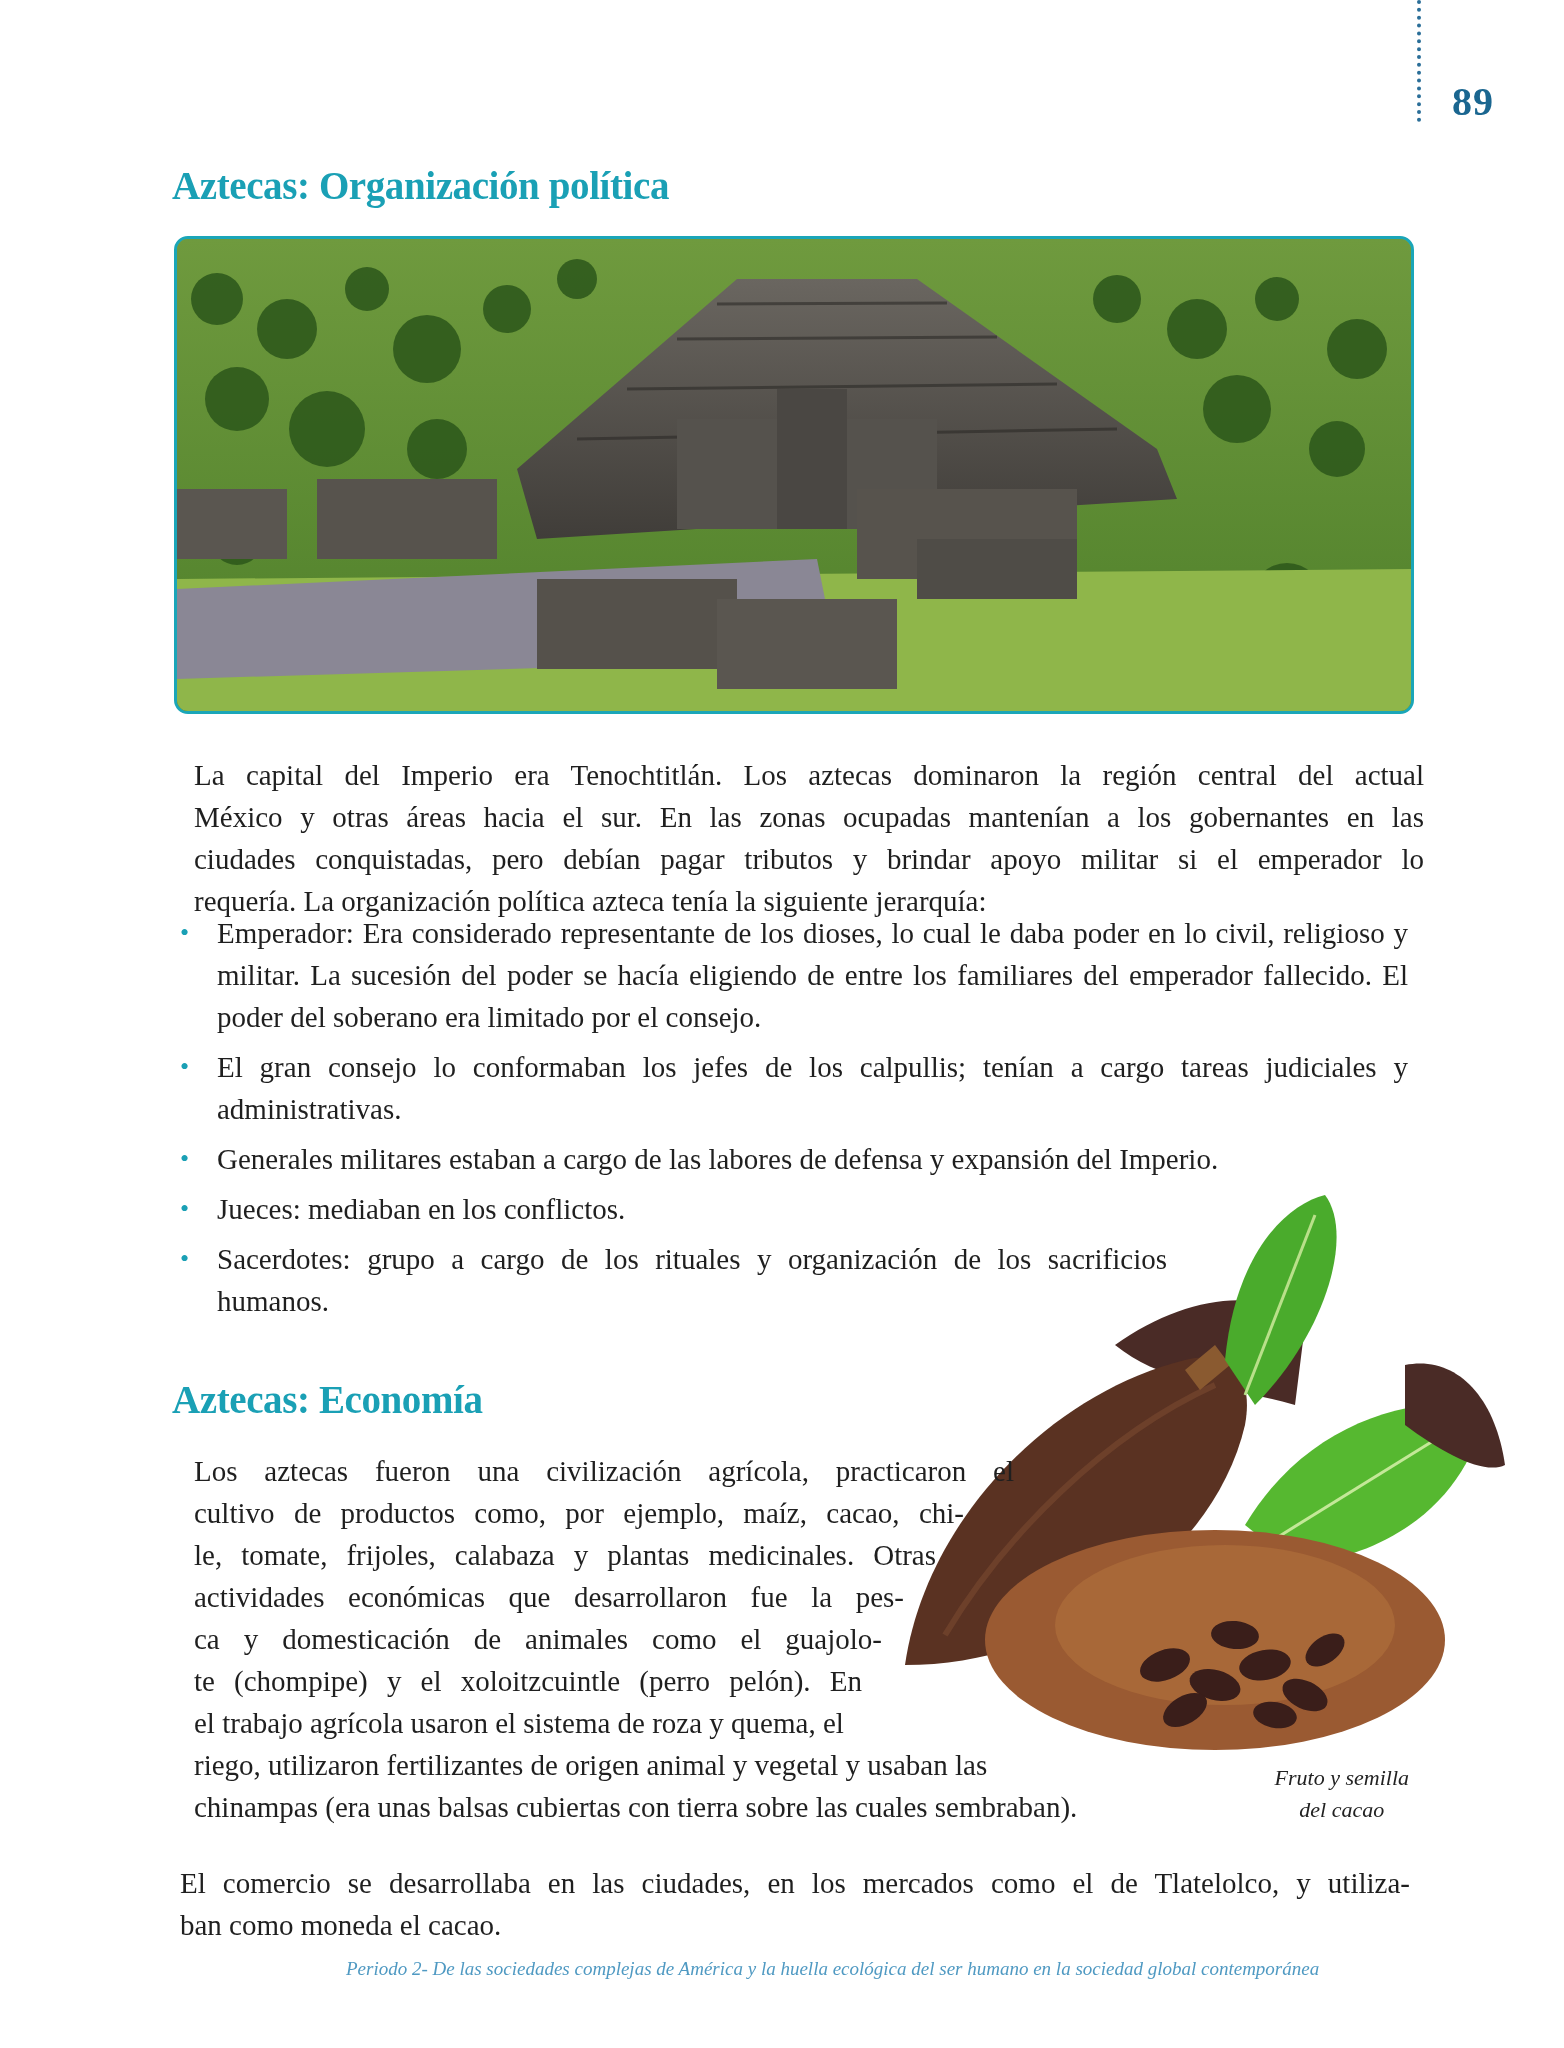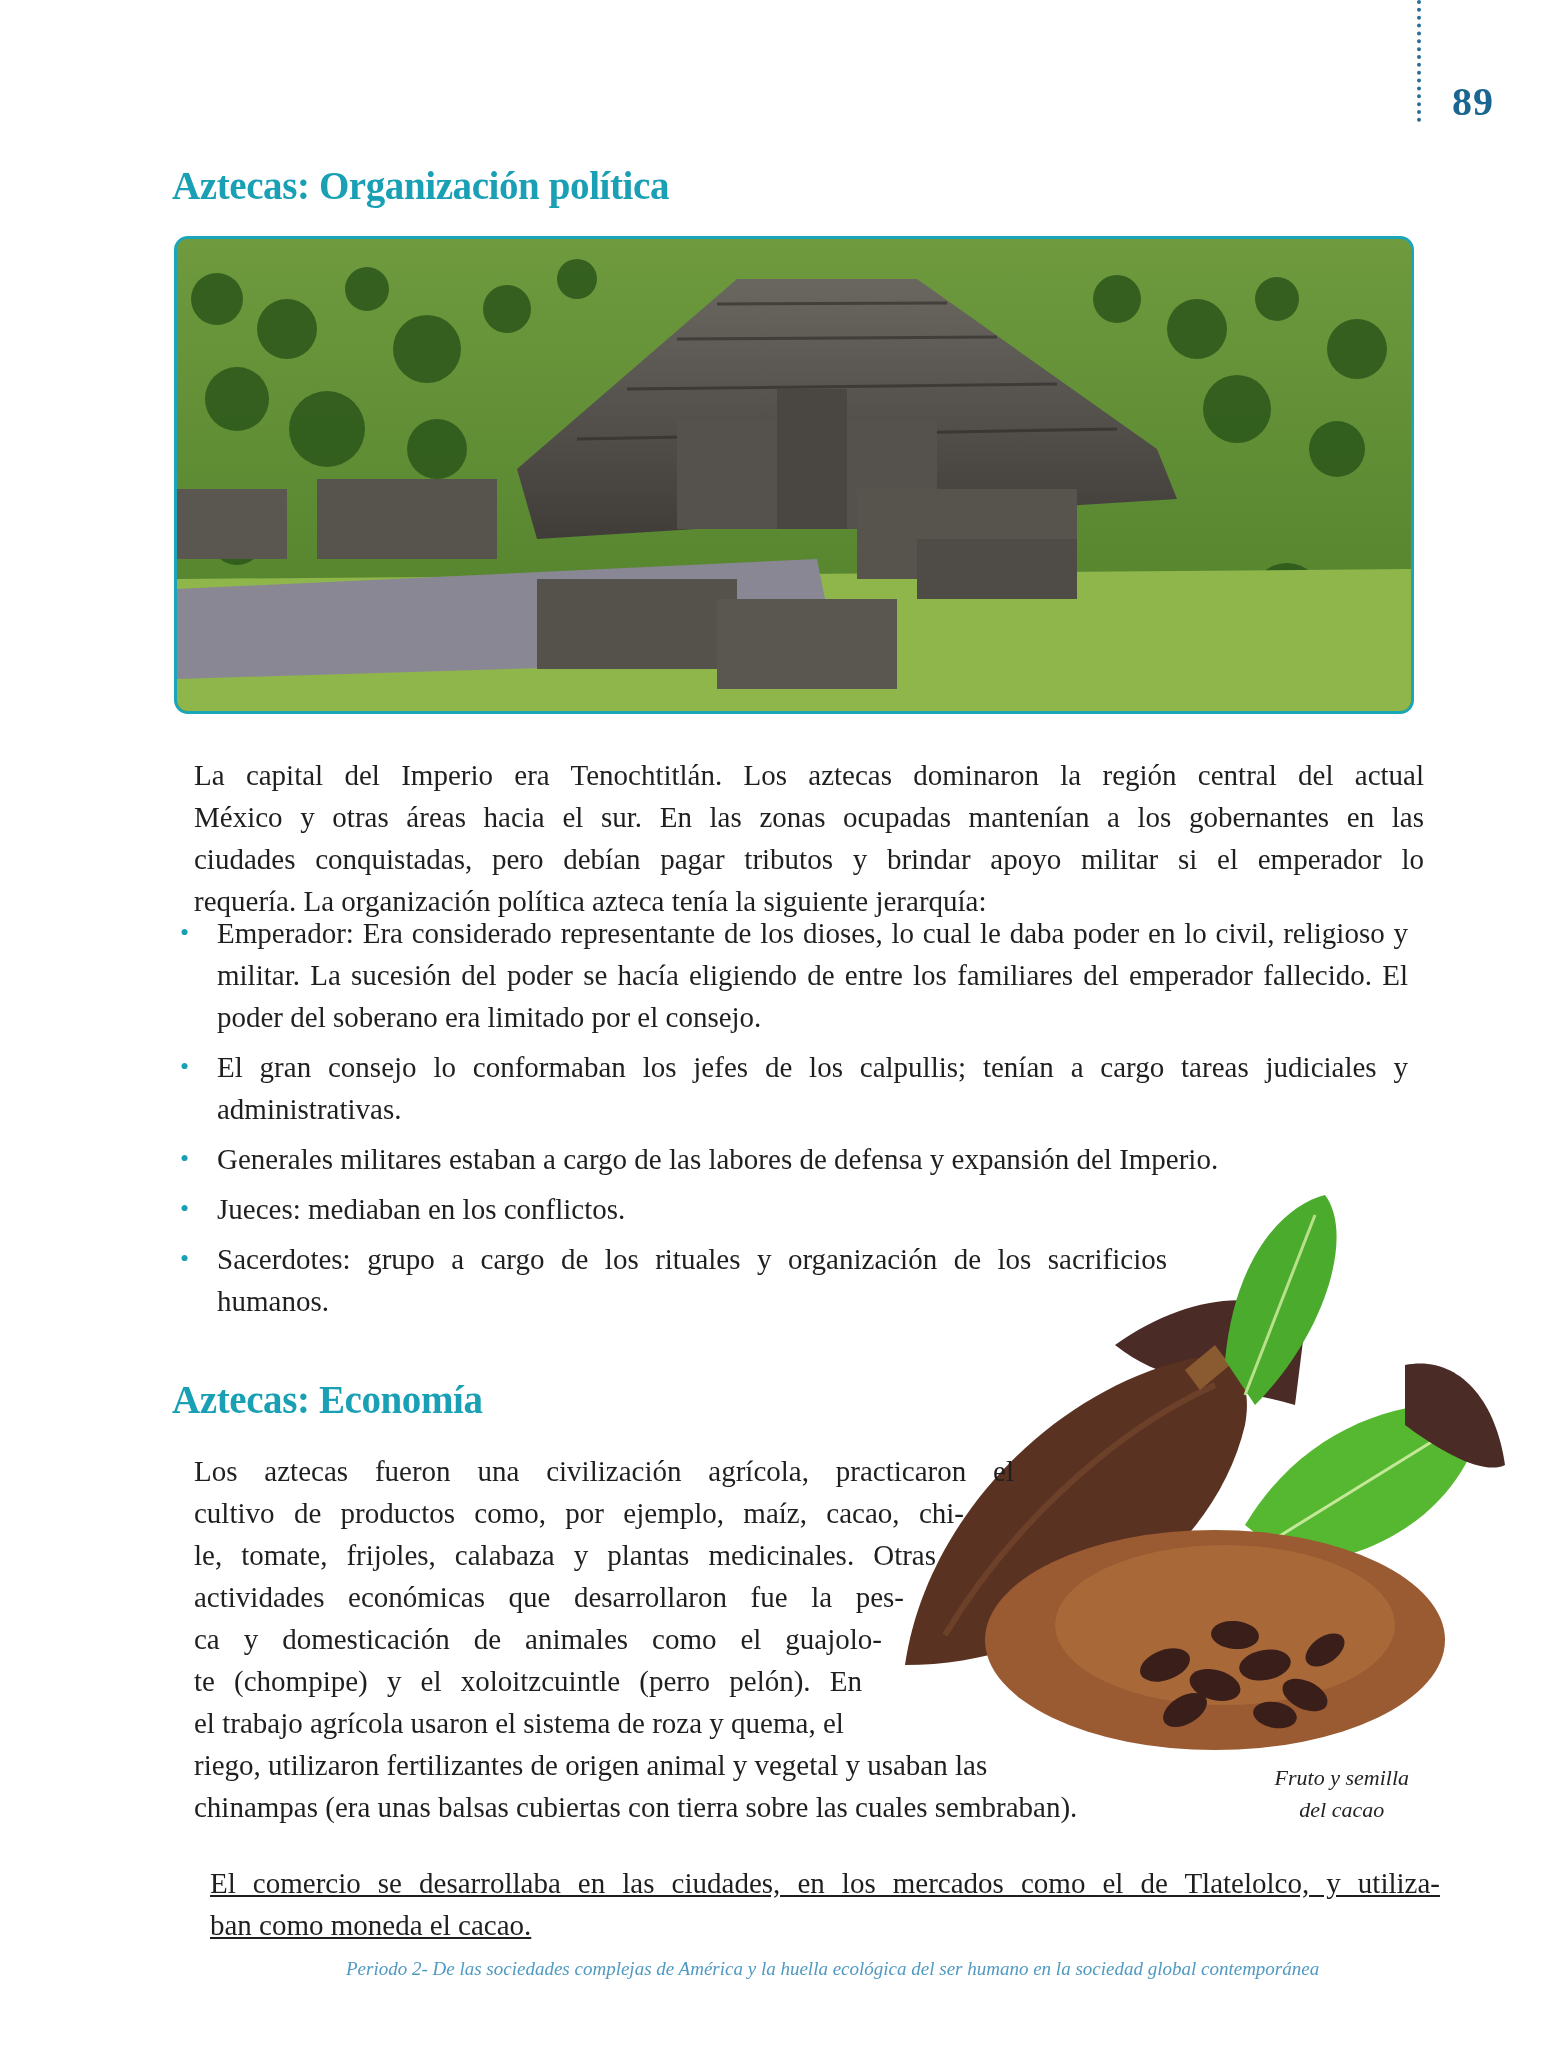--- a/index.html
+++ b/index.html
@@ -23,21 +23,21 @@
     .text { position: absolute; font-size: 29px; line-height: 42px; margin: 16px; }
     #intro { left: 178px; top: 738px; width: 1230px; text-align: justify; }
     .text .ln { display: block; text-align: justify; text-align-last: justify; white-space: nowrap; }
     .text .ln.last { text-align-last: left; }
 
     ul.hierarchy { position: absolute; left: 178px; top: 912px; width: 1230px; margin: 0; padding: 0; list-style: none; }
     ul.hierarchy li { position: relative; padding-left: 39px; font-size: 29px; line-height: 42px; margin-bottom: 8px; }
     ul.hierarchy li .bullet { position: absolute; left: 2px; top: 0; color: #1aa0b5; font-size: 26px; }
 
     #economia-text { left: 178px; top: 1434px; width: 990px; }
-    #commerce-text { left: 194px; top: 1846px; width: 1230px; text-decoration: underline; }
+    #commerce-text { left: 164px; top: 1846px; width: 1230px; }
 
     .cacao-image { position: absolute; left: 885px; top: 1195px; width: 630px; height: 585px; }
     .cacao-image svg { width: 100%; height: 100%; display: block; }
 
     .caption { position: absolute; right: 155px; top: 1762px; text-align: center; font-style: italic;
                font-size: 22px; line-height: 32px; color: #222; }
 
     .footer { position: absolute; left: 346px; top: 1958px; font-style: italic; font-size: 19px; color: #4f99c2; }
   </style>
 </head>

